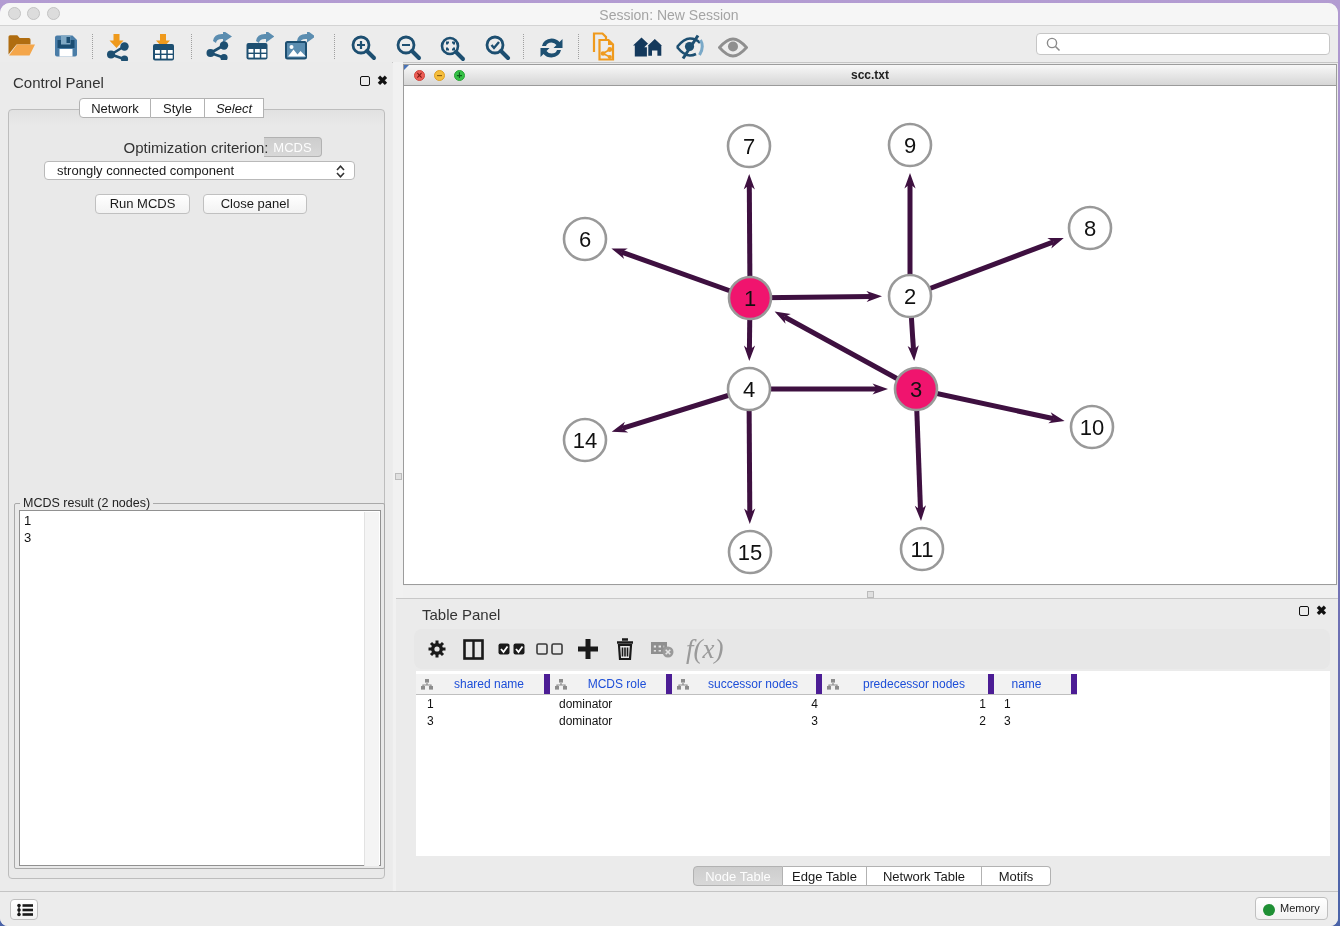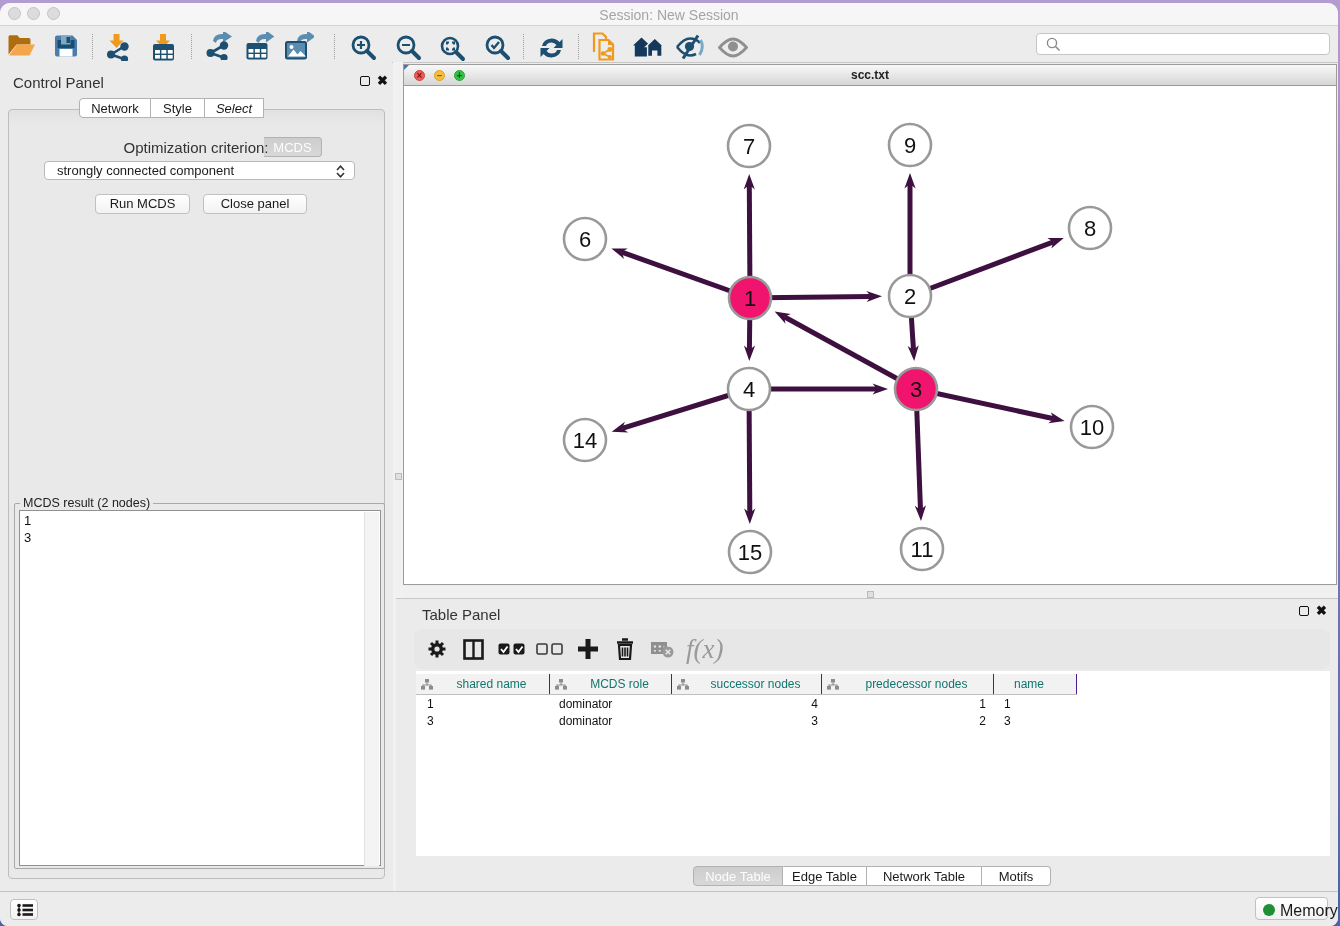--- a/index.html
+++ b/index.html
@@ -34,21 +34,21 @@
 .netframe { position:absolute; left:403px; top:61px; width:934px; height:521px; border:1px solid #9c9c9c; background:#fff; }
 .nf-title { position:absolute; left:0; top:0; width:100%; height:21px; background:linear-gradient(#f8f8f8,#d6d6d6); border-bottom:1px solid #9a9a9a; }
 .light { position:absolute; top:4.5px; width:11px; height:11px; border-radius:50%; font-size:10px; font-weight:bold; text-align:center; line-height:10.5px; }
 .nf-text { position:absolute; top:3px; width:100%; text-align:center; font-size:12px; font-weight:bold; color:#222; }
 .canvas { position:absolute; left:0; top:21px; width:932px; height:498px; background:#fff; overflow:hidden; }
 
 .tpanel { position:absolute; left:396px; top:595px; width:944px; height:293px; background:#ebebeb; border-top:1px solid #c8c8c8; }
 .ttool { position:absolute; left:18px; top:30px; width:916px; height:40px; background:#e7e7e7; border-radius:8px; }
 .ttable { position:absolute; left:20px; top:72px; width:914px; height:185px; background:#fff; }
 .thead { position:absolute; left:0; top:3px; height:21px; background:#f2f2f2; border-bottom:1px solid #bfbfbf; }
-.thead .hc { position:absolute; top:0; height:20px; border-right:1px solid #4c1d95; font-size:12px; color:#0f766e; text-align:center; line-height:20px; }
+.thead .hc { position:absolute; top:0; height:20px; border-right:6px solid #4c1d95; font-size:12px; color:#1d4ed8; text-align:center; line-height:20px; }
 .trow { position:absolute; font-size:12px; color:#111; height:17px; line-height:17px; }
 
 .statusbar { position:absolute; left:0; bottom:0; width:100%; height:35px; background:#ececec; border-top:1px solid #c4c4c4; }
 </style>
 </head>
 <body>
 <div class="window">
   <div class="titlebar">
     <div class="tl" style="left:8px"></div>
     <div class="tl" style="left:27px"></div>
@@ -405,16 +405,16 @@
             <circle cx="2" cy="11.5" r="1.8"></circle>
             <rect x="5.5" y="1.2" width="10.5" height="2.6"></rect>
             <rect x="5.5" y="5.7" width="10.5" height="2.6"></rect>
             <rect x="5.5" y="10.2" width="10.5" height="2.6"></rect>
           </g>
           <path d="M2 2.5 v9" stroke="#1a1a1a" stroke-width="1.2"></path>
         </svg>
       </div>
     <div class="btn" style="left:1255px; top:5px; width:73px; height:23px; text-align:left;">
       <span style="position:absolute;left:7px;top:6px;width:12px;height:12px;border-radius:50%;background:#1e8f34;"></span>
-      <span style="position:absolute;left:24px;top:4px;font-size:16px;">Memory</span>
+      <span style="position:absolute;left:24px;top:4px;font-size:11px;">Memory</span>
     </div>
   </div>
 </div>
 
 </body></html>

